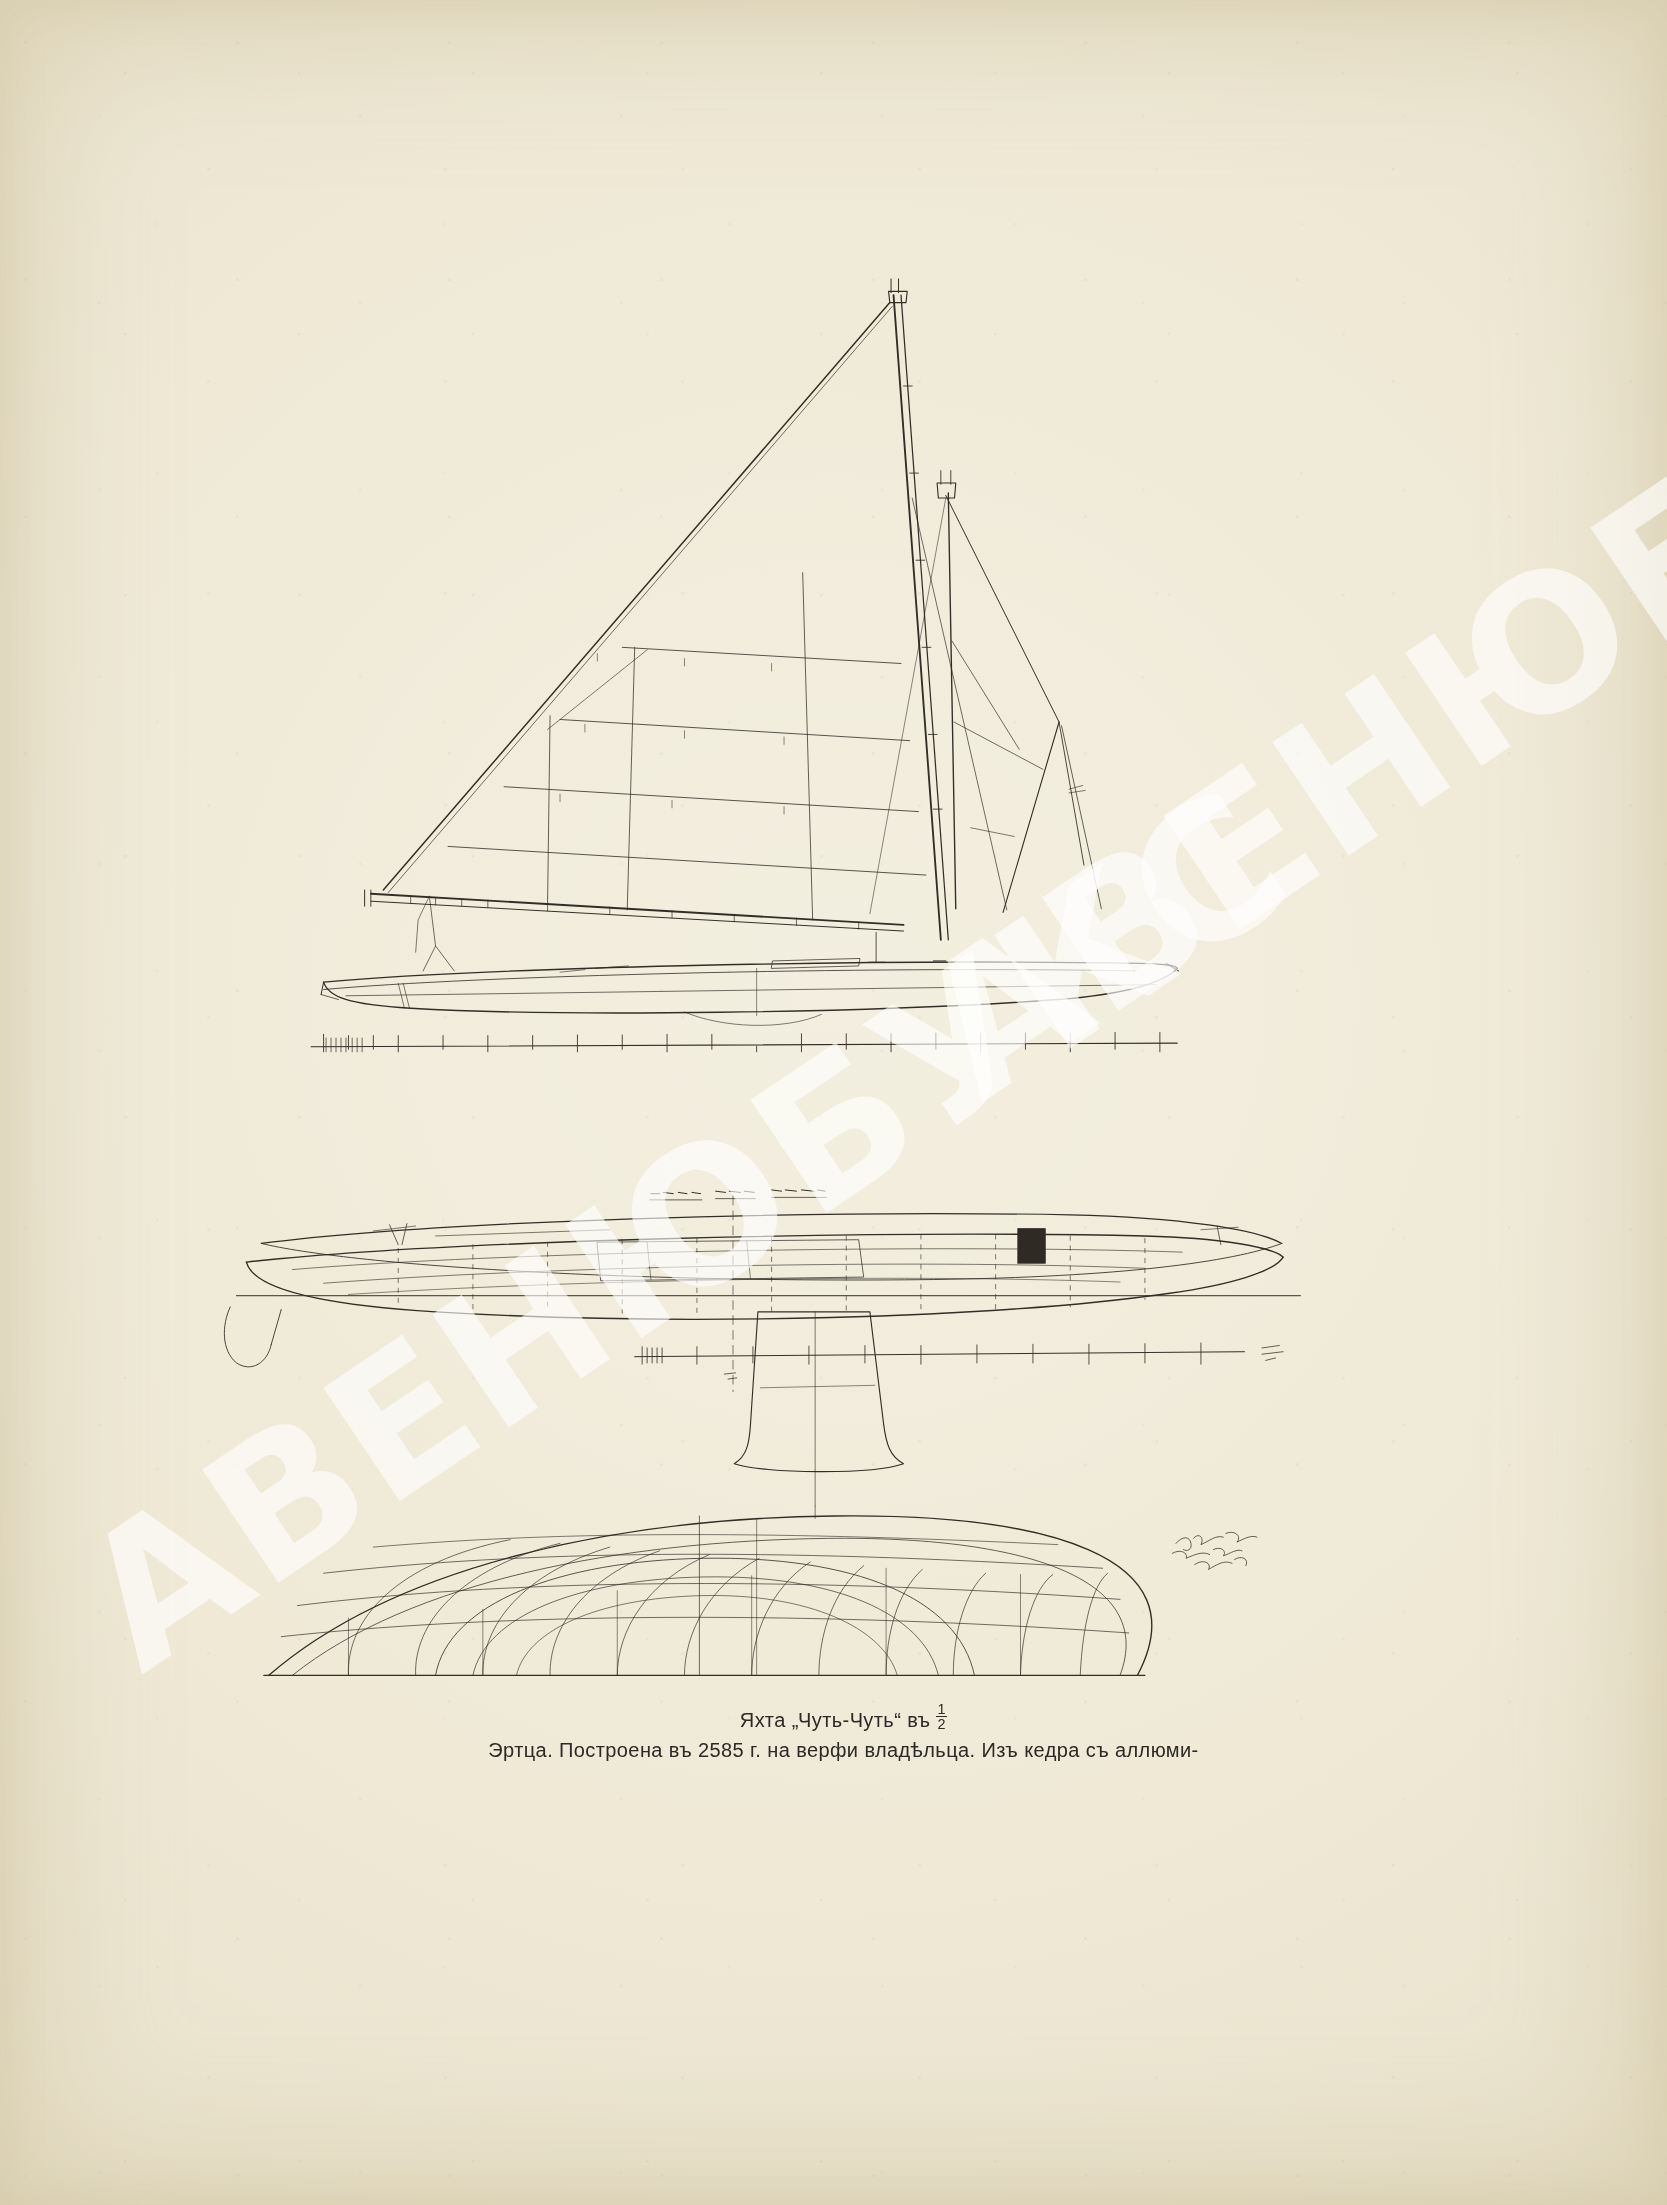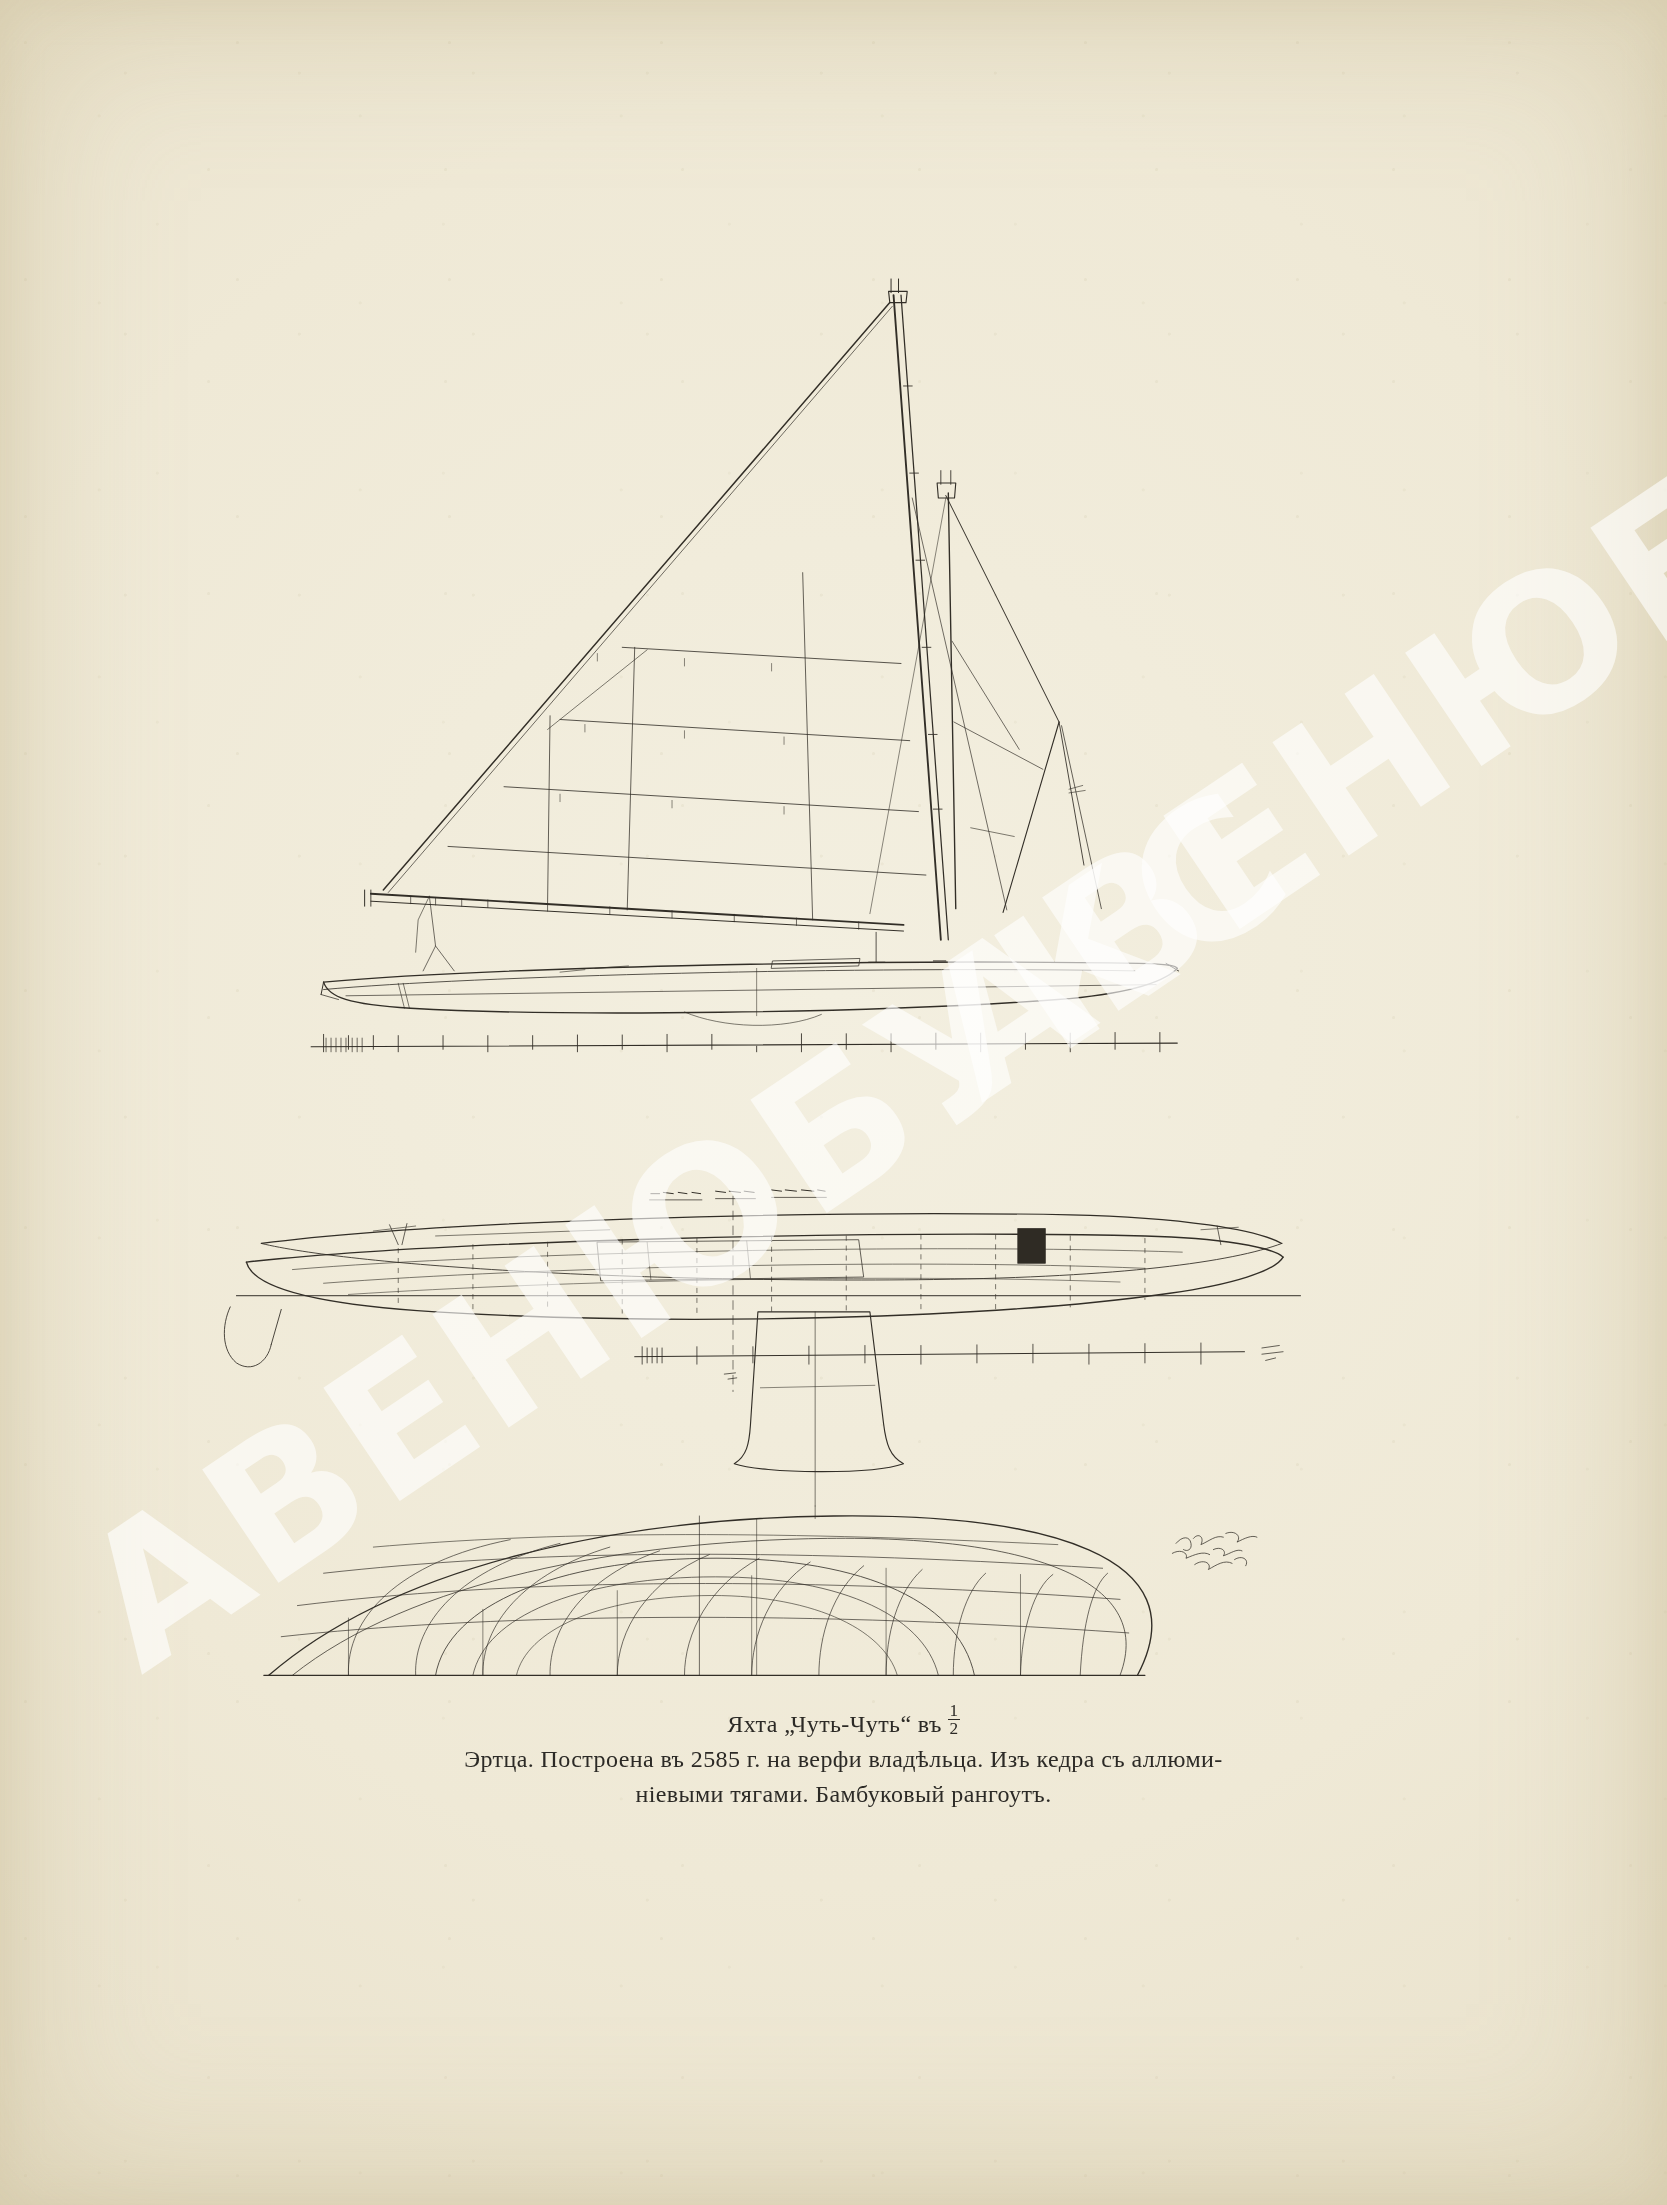--- a/index.html
+++ b/index.html
@@ -89,22 +89,22 @@
   .plate svg { display: block; }
 
   
   .caption {
     position: absolute;
     left: 268px;
     top: 1702px;
     width: 1151px;
     text-align: center;
     color: #2c2a26;
-    font-family: Liberation Serif, serif;
-    font-size: 24px;
+    font-family: Liberation Sans, sans-serif;
+    font-size: 20px;
     line-height: 1.47;
     letter-spacing: 0.4px;
     z-index: 6;
   }
   .caption .line { display: block; white-space: nowrap; }
   .frac {
     display: inline-block;
     vertical-align: -0.15em;
     font-size: 0.72em;
     line-height: 1;
@@ -438,18 +438,17 @@
   </div>
 
   <div class="watermark">
     <div class="wm-text wm-1">АВЕНЮБУКС</div>
     <div class="wm-text wm-2">АВЕНЮБУКС</div>
   </div>
 
   <div class="caption">
     <span class="line"><span>Яхта „Чуть-Чуть“ въ </span><span class="frac"><span class="num">1</span><span class="den">2</span></span></span>
     <span class="line">Эртца. Построена въ 2585 г. на верфи владѣльца. Изъ кедра съ аллюми-</span>
-    <span class="line">ніевыми тягами. Бамбуковый рангоутъ.</span>
   </div>
 
   <div class="edge-shade"></div>
 </div>
 
 
 </body></html>

